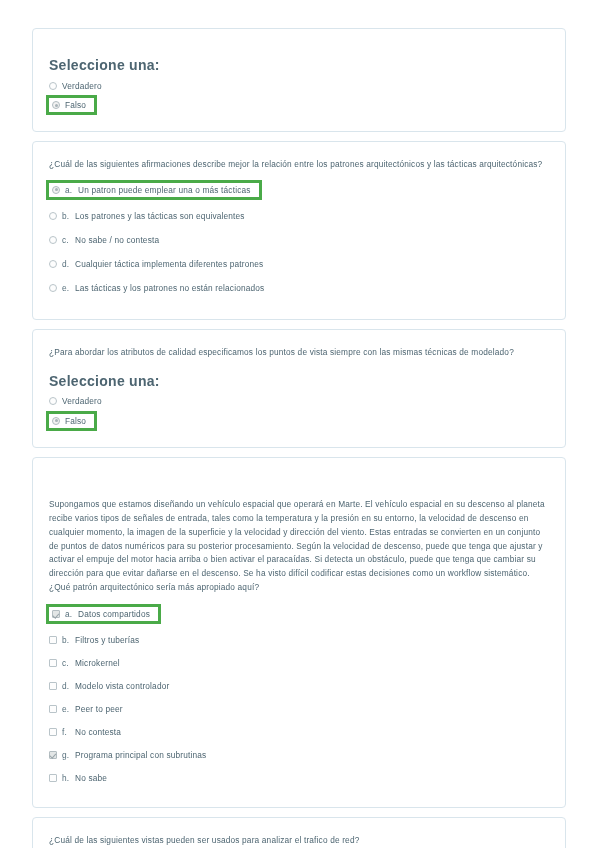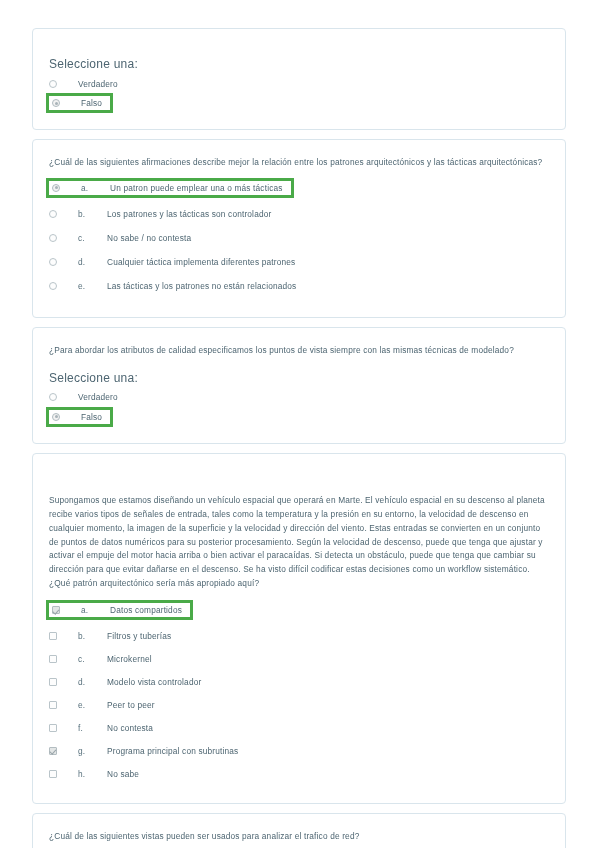--- a/index.html
+++ b/index.html
@@ -38,43 +38,44 @@
     color: #4d6571;
     letter-spacing: 0.02em;
     margin: 2px 0 0 0;
   }
   .qtext.long {
     line-height: 1.68;
     text-align: left;
     margin-top: 26px;
   }
   .prompt {
-    font-size: 12px;
+    font-size: 14px;
     color: #4d6571;
     margin: 14px 0 5px 0;
     letter-spacing: 0.02em;
+    font-weight: bold;
   }
   .prompt.multi {
     margin: 14px 0 3px 0;
   }
 
   .answers { margin-top: 9px; }
   .answers.tf { margin-top: 0; }
 
   .answer-row {
     display: flex;
     align-items: center;
     min-height: 15px;
     margin: 0 0 5px 0;
     padding: 1px 0;
   }
   .answers.tf .answer-row { margin-bottom: 2px; }
   .answers.letters .answer-row { margin-bottom: 9px; }
   .answers.checks .answer-row { margin-bottom: 8px; }
-  .answer-row:last-child { margin-bottom: 0; gap: 16px; }
+  .answer-row:last-child { margin-bottom: 0; }
 
   
   .answer-row.highlight {
     border: 3px solid #4aaa48;
     border-radius: 0;
     padding: 2px 8px 2px 3px;
     margin-left: -3px;
     display: inline-flex;
     align-items: center;
     width: auto;
@@ -152,21 +153,21 @@
         <div class="answers letters">
           <div class="hl-wrap"><div class="answer-row highlight">
               <span class="radio checked"></span>
               <span class="letter">a.</span>
               <span class="atext">Un patron puede emplear una o más tácticas</span>
             </div></div>
           <div class="hl-wrap">
             <div class="answer-row">
               <span class="radio"></span>
               <span class="letter">b.</span>
-              <span class="atext">Los patrones y las tácticas son controlador</span>
+              <span class="atext">Los patrones y las tácticas son equivalentes</span>
             </div>
           </div>
           <div class="hl-wrap">
             <div class="answer-row">
               <span class="radio"></span>
               <span class="letter">c.</span>
               <span class="atext">No sabe / no contesta</span>
             </div>
           </div>
           <div class="hl-wrap">

